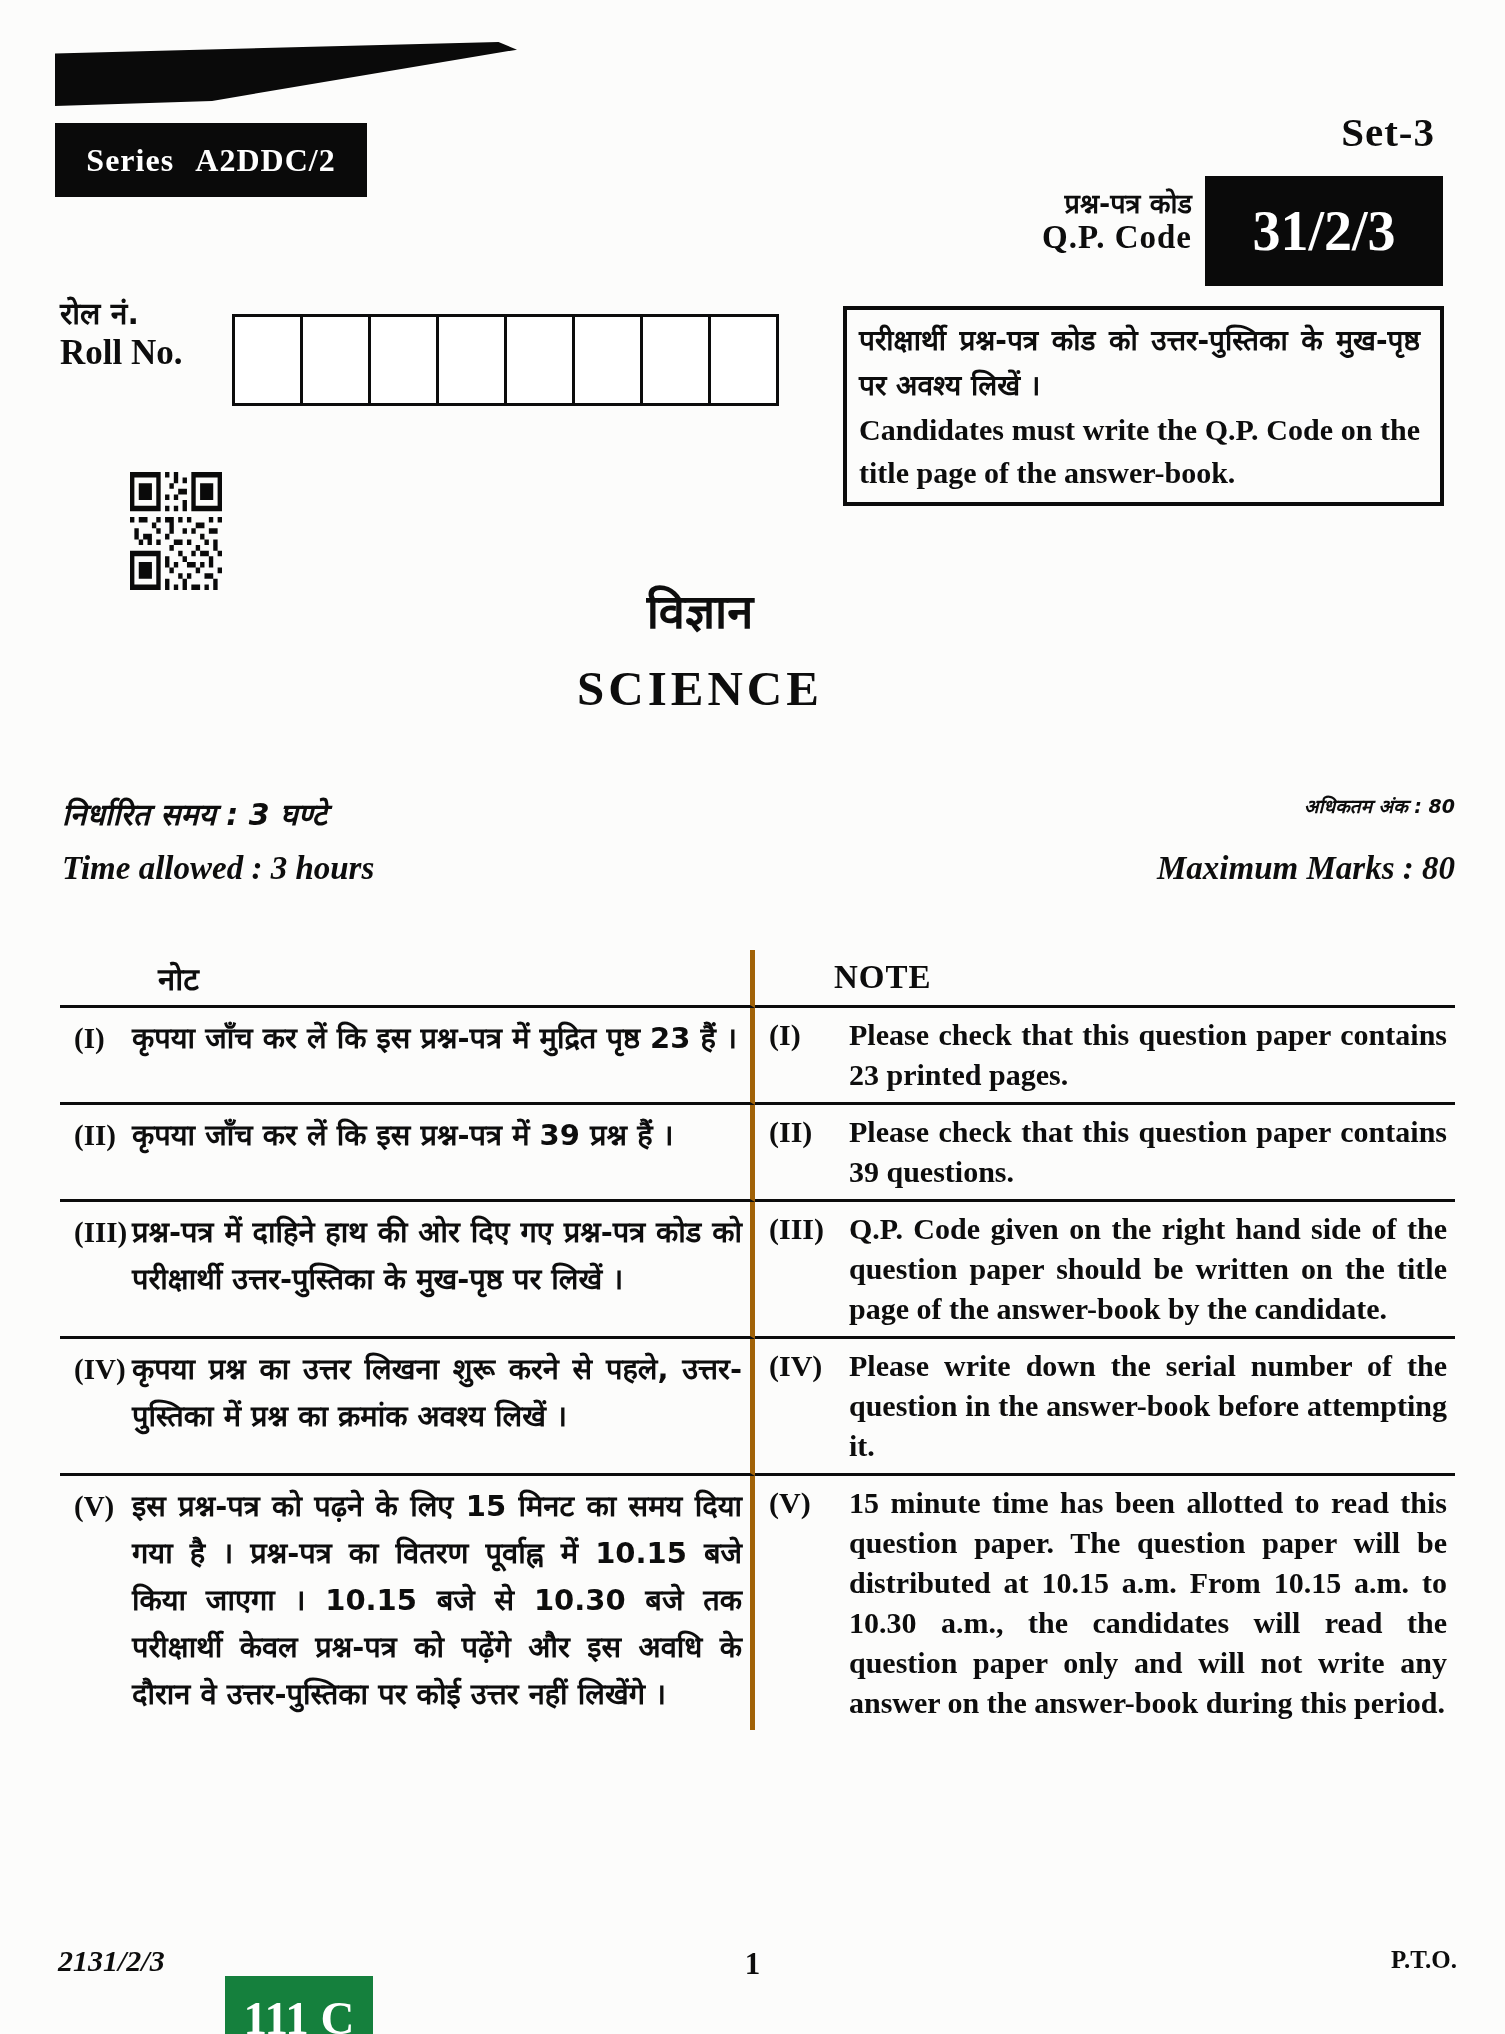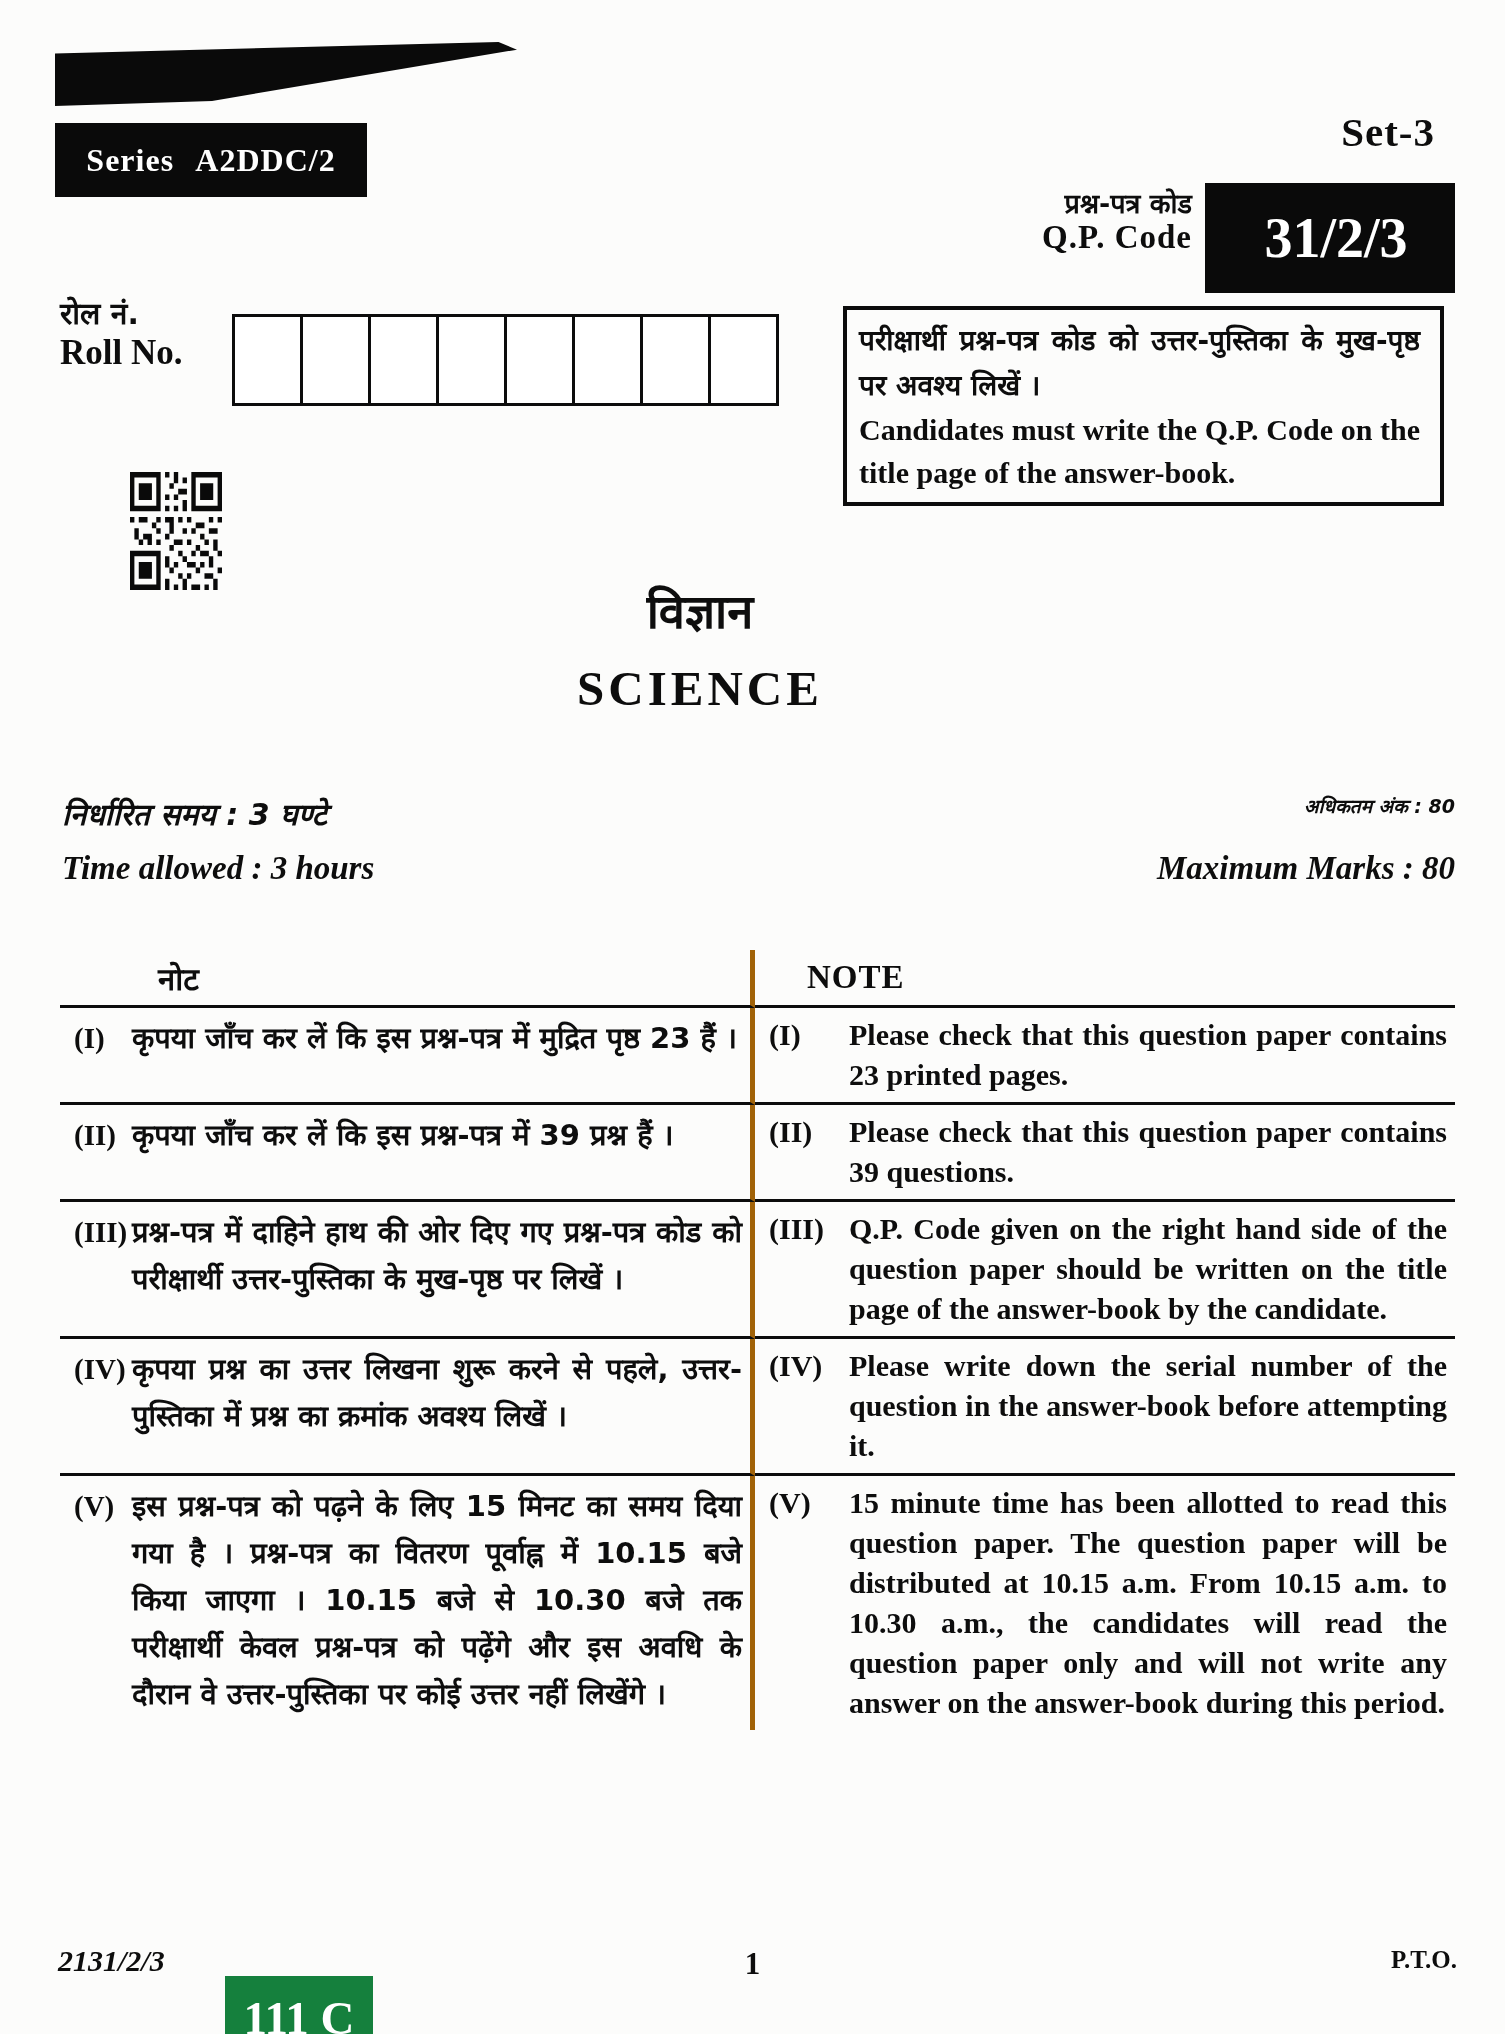--- a/index.html
+++ b/index.html
@@ -29,23 +29,23 @@
     font-size:32px;font-weight:bold;word-spacing:14px;letter-spacing:1px;
   }
 
   .qp-label{
     position:absolute;left:940px;top:188px;width:252px;text-align:right;line-height:1.15;
   }
   .qp-label .l1{font-size:27px;font-weight:bold;}
   .qp-label .l2{font-size:33px;font-weight:bold;letter-spacing:1px;}
 
   .qp-box{
-    position:absolute;left:1205px;top:183px;width:238px;height:110px;
+    position:absolute;left:1205px;top:176px;width:238px;height:110px;
     background:#0a0a0a;color:#fff;display:flex;align-items:center;justify-content:center;
-    font-size:56px;font-weight:bold;padding-left:12px;
+    font-size:56px;font-weight:bold;
   }
 
   .roll-label{position:absolute;left:60px;top:296px;line-height:1.2;}
   .roll-label .l1{font-size:30px;font-weight:bold;}
   .roll-label .l2{font-size:35px;font-weight:bold;}
 
   .roll-row{position:absolute;left:232px;top:314px;display:flex;}
   .roll-cell{width:65px;height:86px;border:3px solid #0c0c0c;background:#fff;}
   .roll-cell + .roll-cell{border-left:none;}
 
@@ -70,21 +70,21 @@
 
   .note-table{
     position:absolute;left:60px;top:950px;width:1395px;
     display:grid;grid-template-columns:695px 700px;
   }
   .nt-cell{box-sizing:border-box;}
   .nt-left{border-right:5px solid #a16207;}
   .nt-hline{border-bottom:3px solid #0c0c0c;}
   .nt-head{height:58px;display:flex;align-items:center;}
   .nt-head.nt-left{padding-left:98px;font-size:31px;font-weight:bold;}
-  .nt-head.nt-right{padding-left:52px;font-size:33px;font-weight:bold;letter-spacing:1px;}
+  .nt-head.nt-right{padding-left:79px;font-size:33px;font-weight:bold;letter-spacing:1px;}
   .nt-row{display:flex;padding:7px 8px 7px 14px;}
   .nt-num{flex:0 0 58px;font-weight:bold;}
   .nt-right .nt-num{flex:0 0 80px;}
   .nt-left .nt-num{font-size:29px;line-height:47px;font-family:"Liberation Serif",serif;}
   .nt-right .nt-num{font-size:30px;line-height:40px;}
   .nt-text{flex:1;text-align:justify;}
   .nt-left .nt-text{font-size:29px;line-height:47px;font-weight:bold;}
   .nt-right .nt-text{font-size:30px;line-height:40px;font-weight:bold;}
 
   .footer-code{position:absolute;left:58px;top:1944px;font-size:30px;font-weight:bold;font-style:italic;}

